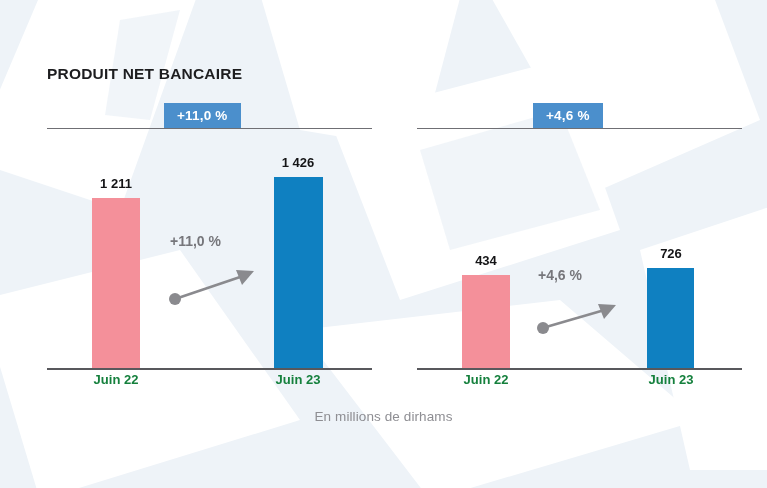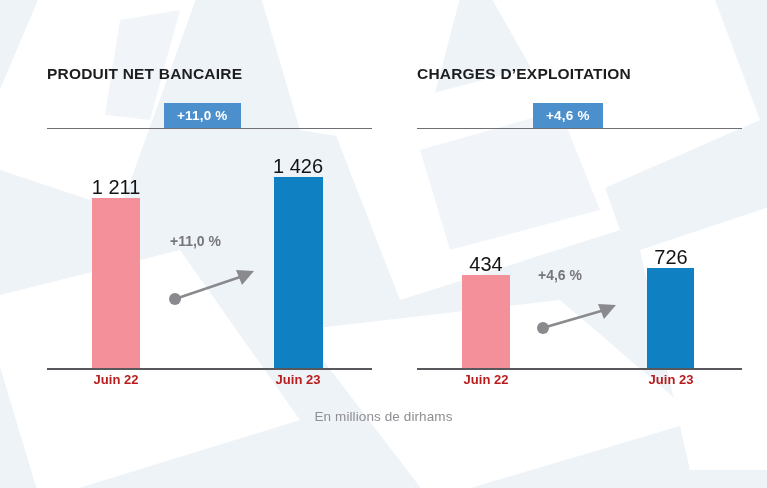--- a/index.html
+++ b/index.html
@@ -97,33 +97,33 @@
   
   .bar {
     position: absolute;
     bottom: 120px;          
   }
   .bar-pink { background: #f4909a; }
   .bar-blue { background: #0f80c1; }
 
   .bar-value {
     position: absolute;
-    font-size: 20px;
-    font-weight: normal;
+    font-size: 13px;
+    font-weight: bold;
     color: #141416;
     white-space: nowrap;
     text-align: center;
   }
 
   .bar-cat {
     position: absolute;
     top: 372px;
     font-size: 13px;
     font-weight: bold;
-    color: #b91c1c;
+    color: #15803d;
     white-space: nowrap;
     text-align: center;
   }
 
   
   .annot {
     position: absolute;
   }
   .annot-label {
     position: absolute;
@@ -195,21 +195,20 @@
         <line x1="12" y1="33" x2="80" y2="10" stroke="#8a8a8e" stroke-width="2.6"></line>
         <polygon points="88,6 70,5 76,20" fill="#8a8a8e"></polygon>
       </svg>
     </div>
 
     <div class="axis-line"></div>
   </div>
 
   <div class="panel panel-right">
 
-    <div class="panel-title">CHARGES D’EXPLOITATION</div>
 
     <div class="rule"></div>
 
     <div class="growth-badge">+4,6 %</div>
 
     <div class="bar bar-pink" style="left:78px; width:48px; height:93px;"></div>
     <div class="bar-value" style="left:52px; top:253px; width:100px;">434</div>
 
     <div class="bar bar-blue" style="left:263px; width:47px; height:100px;"></div>
     <div class="bar-value" style="left:237px; top:246px; width:100px;">726</div>

